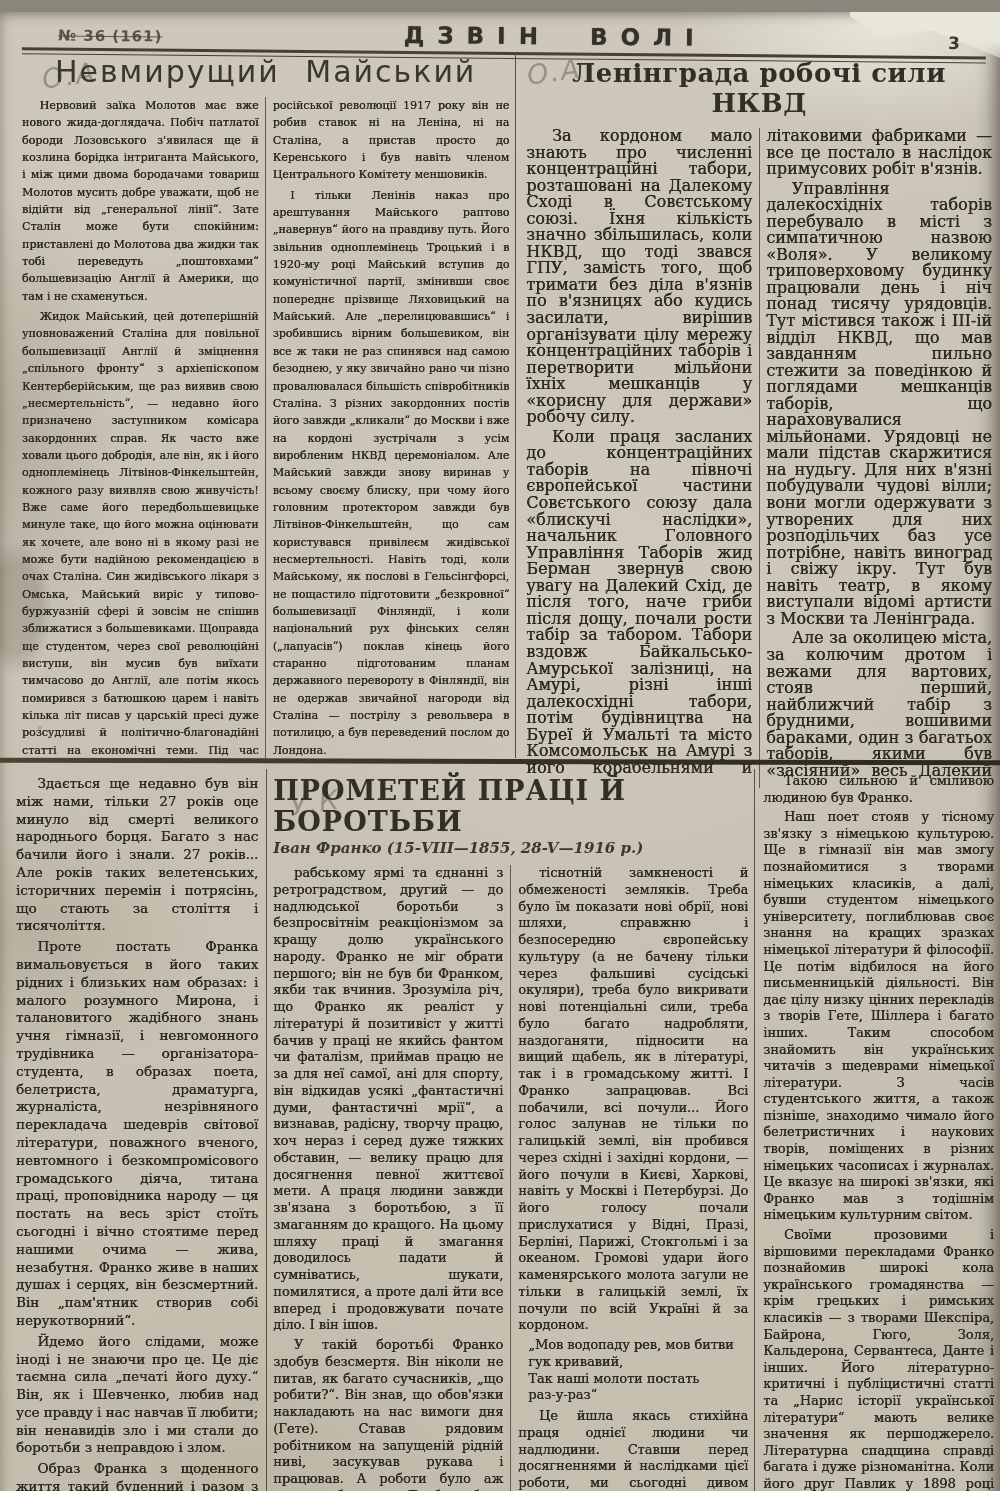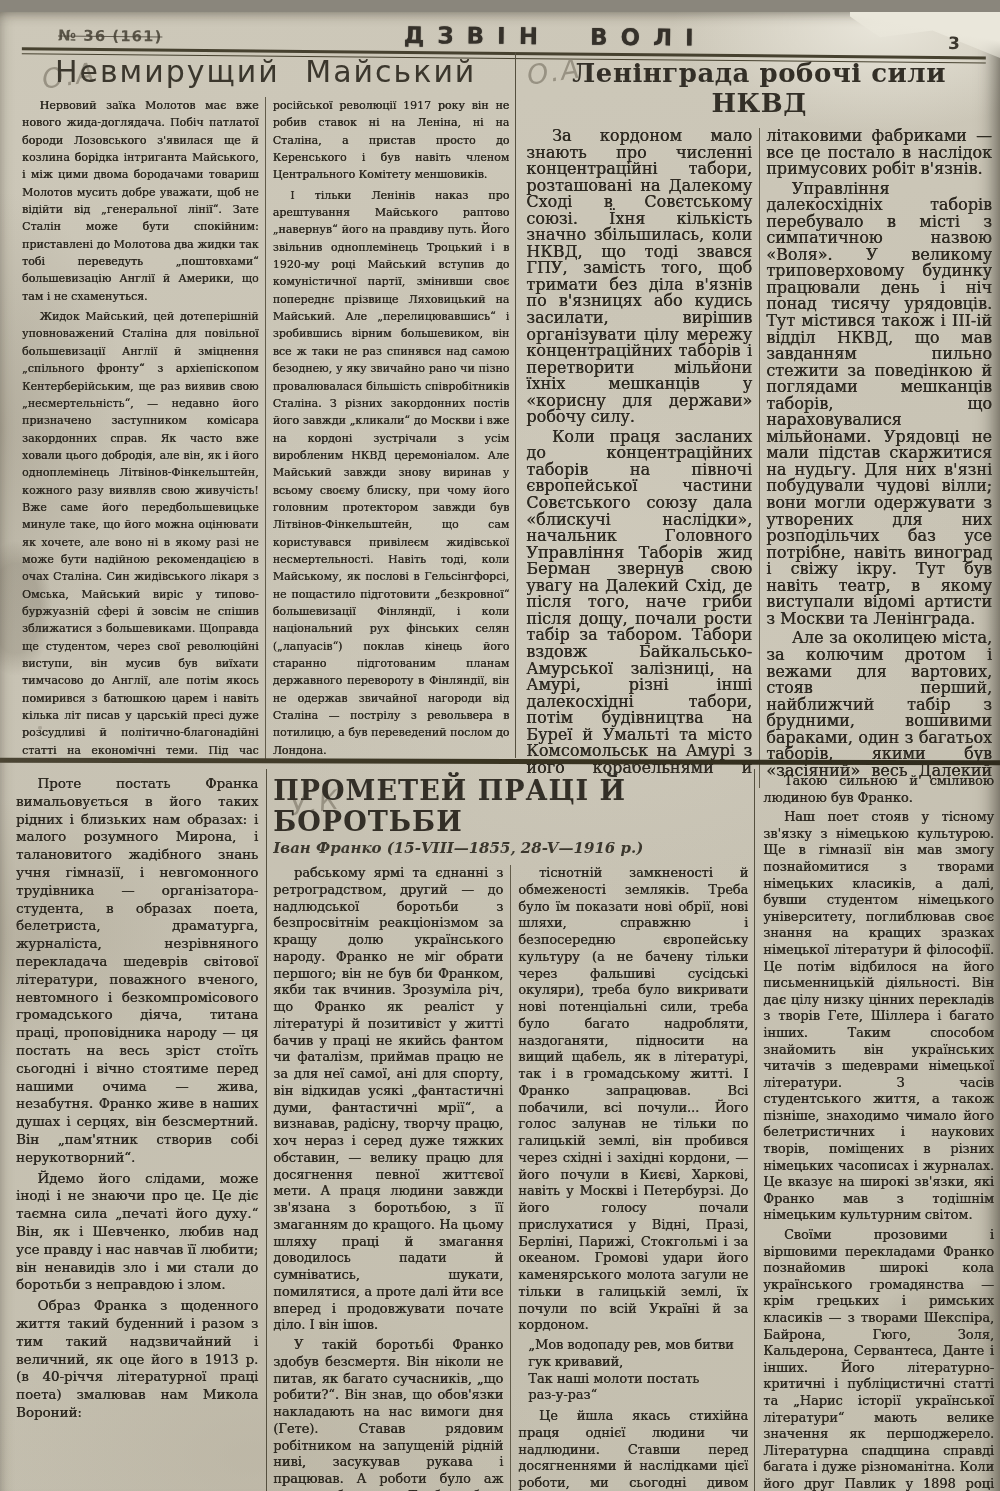--- a/index.html
+++ b/index.html
@@ -99,20 +99,21 @@
           <p class="para">А ще більш нестерпний був арешт в «одиночках», з яких рідко хто вертався знову до табору. Якщо хтось мав щастя вийти з такої окремої камери живим, той звичайно мовчав, і лише запалі очі, вибиті зуби та рани на всьому тілі голосно промовляли про все пережите.</p>
           <p class="para">На Далекому Сході, крім таборів, є ще так звані «командировки», де життя й умови праці завжди були особливо тяжкі.</p>
         </div>
     </div>
   </div>
 
   <div class="mid-rule"></div>
 
   <div class="bottom-zone">
     <div class="b-col-left">
+        <p class="para">Здається ще недавно був він між нами, тільки 27 років оце минуло від смерті великого народнього борця. Багато з нас бачили його і знали. 27 років... Але років таких велетенських, історичних перемін і потрясінь, що стають за століття і тисячоліття.</p>
         <p class="para">Проте постать Франка вимальовується в його таких рідних і близьких нам образах: і малого розумного Мирона, і талановитого жадібного знань учня гімназії, і невгомонного трудівника — організатора-студента, в образах поета, белетриста, драматурга, журналіста, незрівняного перекладача шедеврів світової літератури, поважного вченого, невтомного і безкомпромісового громадського діяча, титана праці, проповідника народу — ця постать на весь зріст стоїть сьогодні і вічно стоятиме перед нашими очима — жива, незабутня. Франко живе в наших душах і серцях, він безсмертний. Він „пам'ятник створив собі нерукотворний“.</p>
         <p class="para">Йдемо його слідами, може іноді і не знаючи про це. Це діє таємна сила „печаті його духу.“ Він, як і Шевченко, любив над усе правду і нас навчав її любити; він ненавидів зло і ми стали до боротьби з неправдою і злом.</p>
         <p class="para">Образ Франка з щоденного життя такий буденний і разом з тим такий надзвичайний і величний, як оце його в 1913 р. (в 40-річчя літературної праці поета) змалював нам Микола Вороний:</p>
       </div>
     <div class="b-middle">
       <h1 class="b-title">ПРОМЕТЕЙ ПРАЦІ Й БОРОТЬБИ</h1>
       <div class="b-byline">Іван Франко (15-VIII—1855, 28-V—1916 р.)</div>
       <div class="b-cols">
         <div class="b-subcol b-subcol-1">
             <p class="para">рабському ярмі та єднанні з ретроградством, другий — до надлюдської боротьби з безпросвітнім реакціонізмом за кращу долю українського народу. Франко не міг обрати першого; він не був би Франком, якби так вчинив. Зрозуміла річ, що Франко як реаліст у літературі й позитивіст у житті бачив у праці не якийсь фантом чи фаталізм, приймав працю не за для неї самої, ані для спорту, він відкидав усякі „фантастичні думи, фантастичні мрії“, а визнавав, радісну, творчу працю, хоч нераз і серед дуже тяжких обставин, — велику працю для досягнення певної життєвої мети. А праця людини завжди зв'язана з боротьбою, з її змаганням до кращого. На цьому шляху праці й змагання доводилось падати й сумніватись, шукати, помилятися, а проте далі йти все вперед і продовжувати почате діло. І він ішов.</p>

